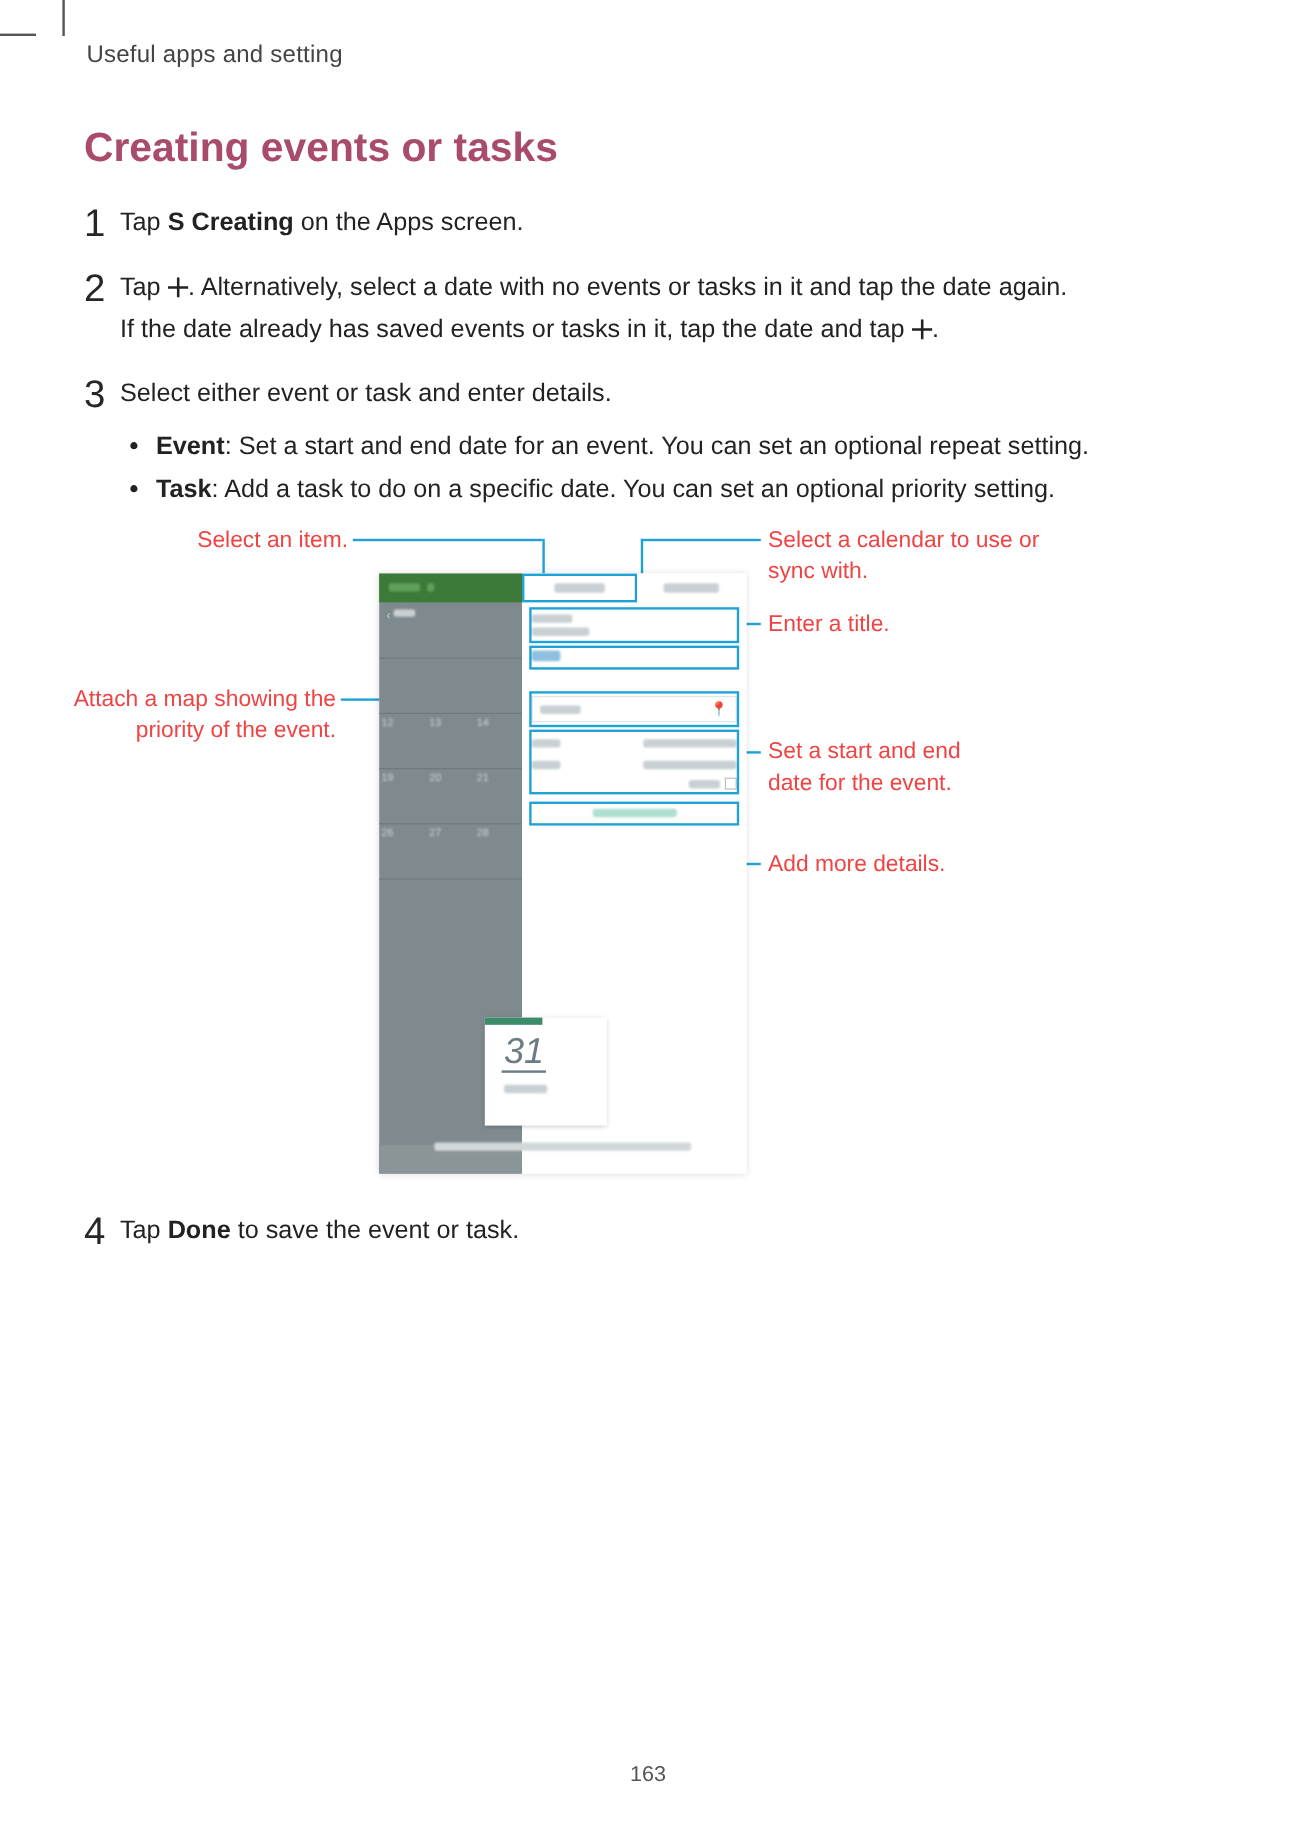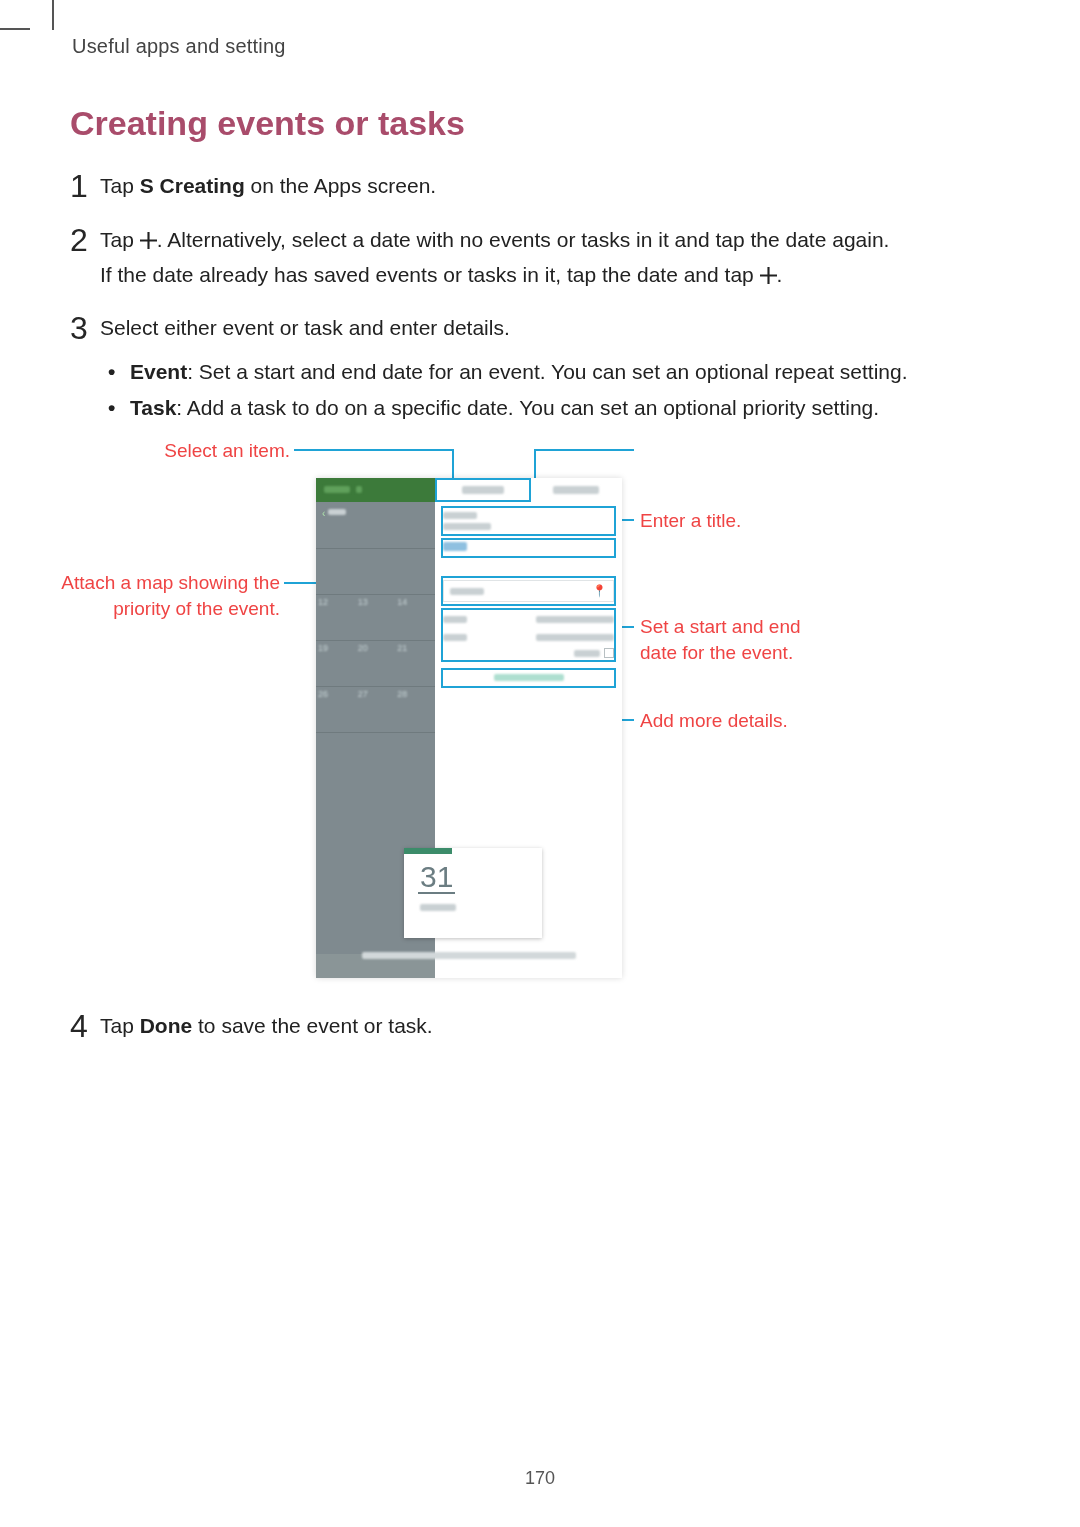--- a/index.html
+++ b/index.html
@@ -85,21 +85,21 @@
 
   
   .hl { position: absolute; border: 2px solid #1fa3d6; }
   .hl.calsel { left: 125px; top: 28px; width: 175px; height: 30px; }
   .hl.title  { left: 125px; top: 60px; width: 175px; height: 20px; }
   .hl.loc    { left: 125px; top: 98px; width: 175px; height: 30px; }
   .hl.dates  { left: 125px; top: 130px; width: 175px; height: 54px; }
   .hl.more   { left: 125px; top: 190px; width: 175px; height: 20px; }
 
   
-  .card31 { position: absolute; left: 88px; top: 370px; width: 138px; height: 90px; background: #fff; box-shadow: 0 1px 4px rgba(0,0,0,0.25); }
+  .card31 { position: absolute; left: 88px; top: 370px; width: 102px; height: 90px; background: #fff; box-shadow: 0 1px 4px rgba(0,0,0,0.25); font-style: italic; }
   .card31 .bar { position: absolute; left: 0; top: 0; width: 48px; height: 6px; background: #3c8c6a; }
   .card31 .num { position: absolute; left: 14px; top: 14px; font-size: 30px; color: #6b7d82; border-bottom: 2px solid #6b7d82; padding: 0 2px 0 2px; line-height: 1;}
   .card31 .sub { position: absolute; left: 16px; top: 56px; width: 36px; height: 7px; background: #c9d0d3; filter: blur(1px); border-radius: 2px;}
   .caption-line { position: absolute; left: 46px; top: 474px; width: 214px; height: 7px; background: #d2d8da; filter: blur(1px); border-radius: 2px;}
 
   
   .conn { position: absolute; background: #1fa3d6; }
   .conn.h { height: 2px; }
   .conn.v { width: 2px; }
 
@@ -151,20 +151,23 @@
     </div>
   </div>
 
   <div class="figure">
 
     <div class="callout left" style="left:0; top:0; width:220px;">Select an item.</div>
     <div class="callout left" style="left:-10px; top:132px; width:220px;">
       <span>Attach a map showing the</span><br><span>priority of the event.</span>
     </div>
 
+    <div class="callout right" style="left:570px; top:0; width:260px;">
+      <span>Select a calendar to use or</span><br><span>sync with.</span>
+    </div>
     <div class="callout right" style="left:570px; top:176px; width:260px;">
       <span>Set a start and end</span><br><span>date for the event.</span>
     </div>
     <div class="callout right" style="left:570px; top:70px; width:260px;">Enter a title.</div>
     <div class="callout right" style="left:570px; top:270px; width:260px;">Add more details.</div>
 
     <div class="conn h" style="left:224px; top:11px; width:158px;"></div>
     <div class="conn v" style="left:382px; top:11px; height:40px;"></div>
     <div class="conn h" style="left:214px; top:144px; width:156px;"></div>
 
@@ -273,14 +276,14 @@
     </div>
   </div>
 
   <div class="step" style="top:1010px;">
     <div class="step-num">4</div>
     <div class="step-body">
       <span>Tap </span><span class="strong">Done</span><span> to save the event or task.</span>
     </div>
   </div>
 
-  <div class="pagenum">170</div>
+  <div class="pagenum">163</div>
 </div>
 
 </body></html>

